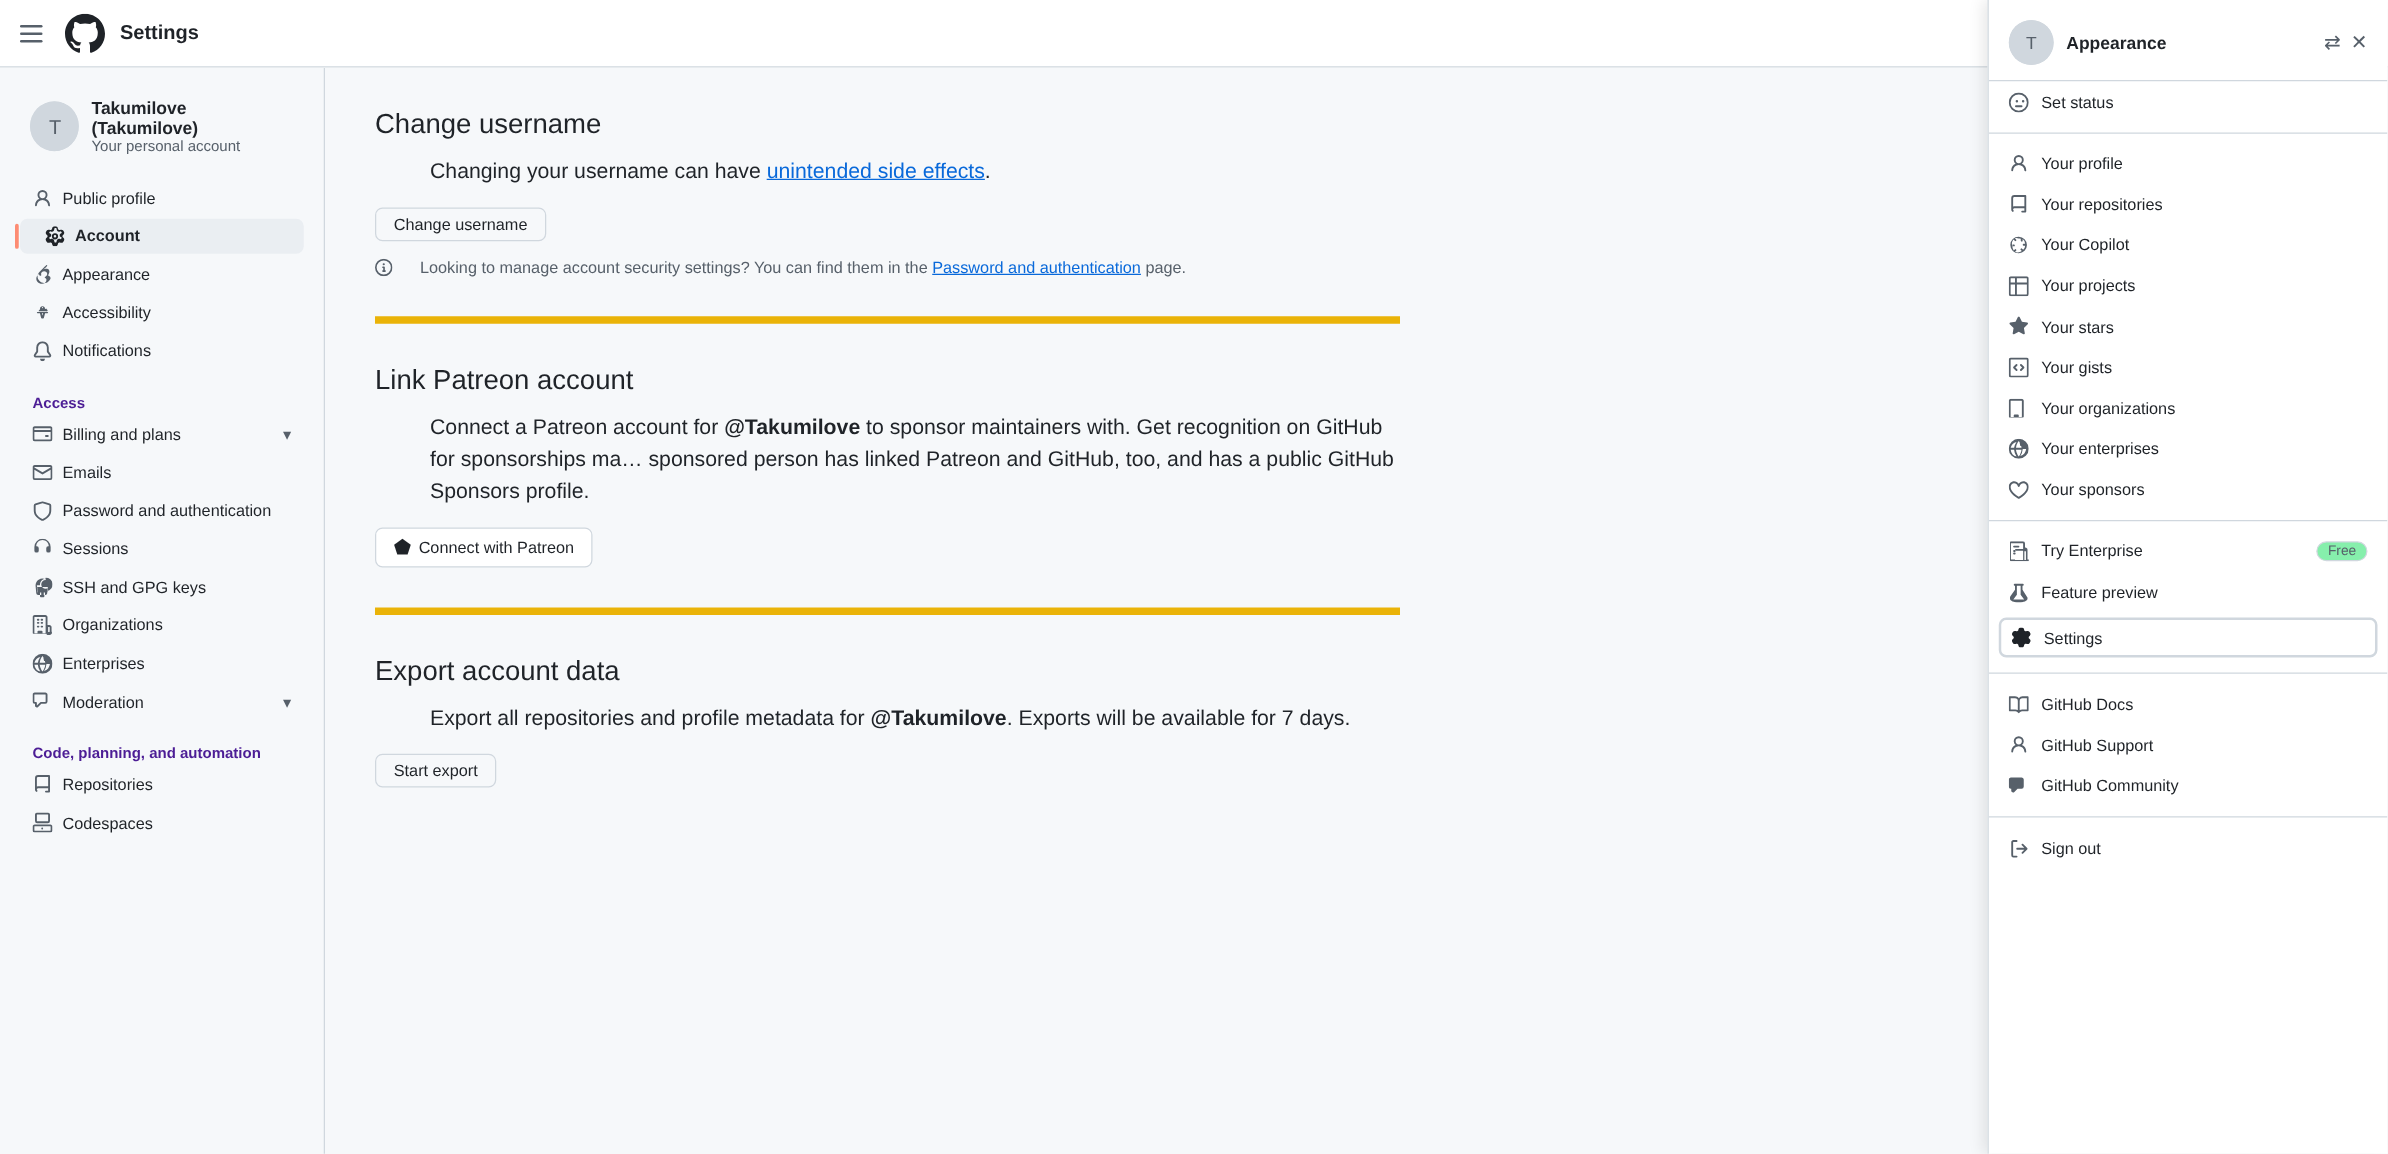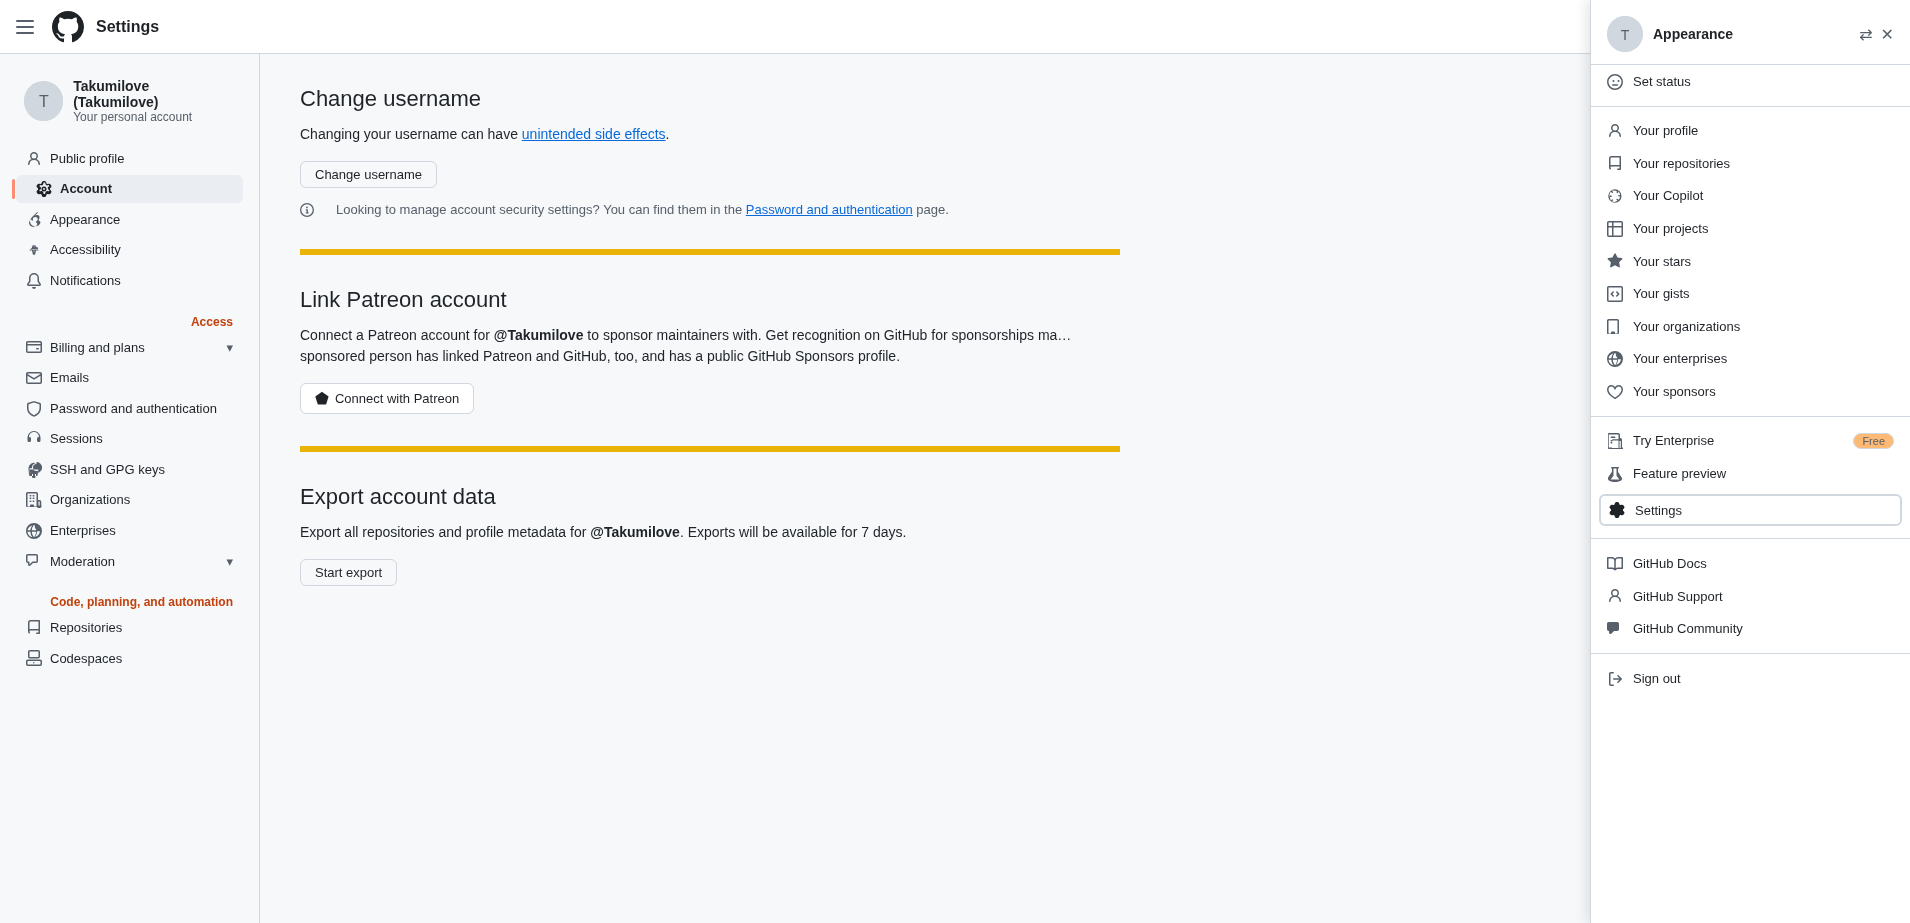--- a/index.html
+++ b/index.html
@@ -43,35 +43,35 @@
       padding: 6px 10px; border-radius: 6px; cursor: pointer;
       color: #1f2328; font-size: 13px; text-decoration: none;
       margin-bottom: 2px; position: relative;
     }
     .sidebar-nav-item.active { background: #eaeef2; font-weight: 600; padding-left: 20px; }
     .sidebar-nav-item.active::before {
       content: ''; position: absolute; left: -4px; top: 4px; bottom: 4px;
       width: 3px; background: #fd8c73; border-radius: 2px;
     }
     .sidebar-section-label {
-      font-size: 12px; font-weight: 600; color: #c2410c;
-      padding: 12px 10px 4px; text-transform: none; margin-top: 8px; text-align: right;
+      font-size: 12px; font-weight: 600; color: #4c1d95;
+      padding: 12px 10px 4px; text-transform: none; margin-top: 8px;
     }
     .sidebar-nav-item-arrow { margin-left: auto; color: #57606a; }
 
     
     .main-content {
       margin-left: 260px; flex: 1; padding: 32px 40px; max-width: 900px;
     }
 
     
     .content-section { margin-bottom: 32px; padding-bottom: 32px; border-bottom: 6px solid #eab308; }
     .content-section:last-child { border-bottom: none; }
     .section-title { font-size: 22px; font-weight: 400; margin-bottom: 12px; }
-    .section-desc { font-size: 14px; color: #1f2328; margin-bottom: 16px; line-height: 1.5; }
+    .section-desc { font-size: 17px; color: #1f2328; margin-bottom: 16px; line-height: 1.5; margin-left: 44px; }
     .section-desc a { color: #0969da; text-decoration: underline; }
     .section-note { display: flex; align-items: flex-end; gap: 22px; font-size: 13px; color: #57606a; margin-top: 12px; }
 
     
     .btn {
       display: inline-flex; align-items: center; gap: 6px;
       padding: 5px 14px; border-radius: 6px; font-size: 13px; font-weight: 500;
       cursor: pointer; border: 1px solid #d0d7de; background: #f6f8fa; color: #1f2328;
     }
     .btn-patreon {
@@ -96,21 +96,21 @@
 
     .dropdown-item {
       display: flex; align-items: center; gap: 10px;
       padding: 8px 16px; cursor: pointer; font-size: 13px; color: #1f2328;
     }
     .dropdown-item.active-settings {
       border: 2px solid #d0d7de; border-radius: 6px; margin: 0 8px; padding: 6px 8px;
     }
     .dropdown-divider { height: 1px; background: #d0d7de; margin: 8px 0; }
     .badge-free {
-      margin-left: auto; background: #fdba74; border: 1px solid #d0d7de;
+      margin-left: auto; background: #86efac; border: 1px solid #d0d7de;
       border-radius: 20px; padding: 1px 8px; font-size: 11px; color: #57606a;
     }
 
     
     svg { display: inline-block; vertical-align: middle; }
   </style>
 </head>
 <body>
 
 <nav class="topnav">

